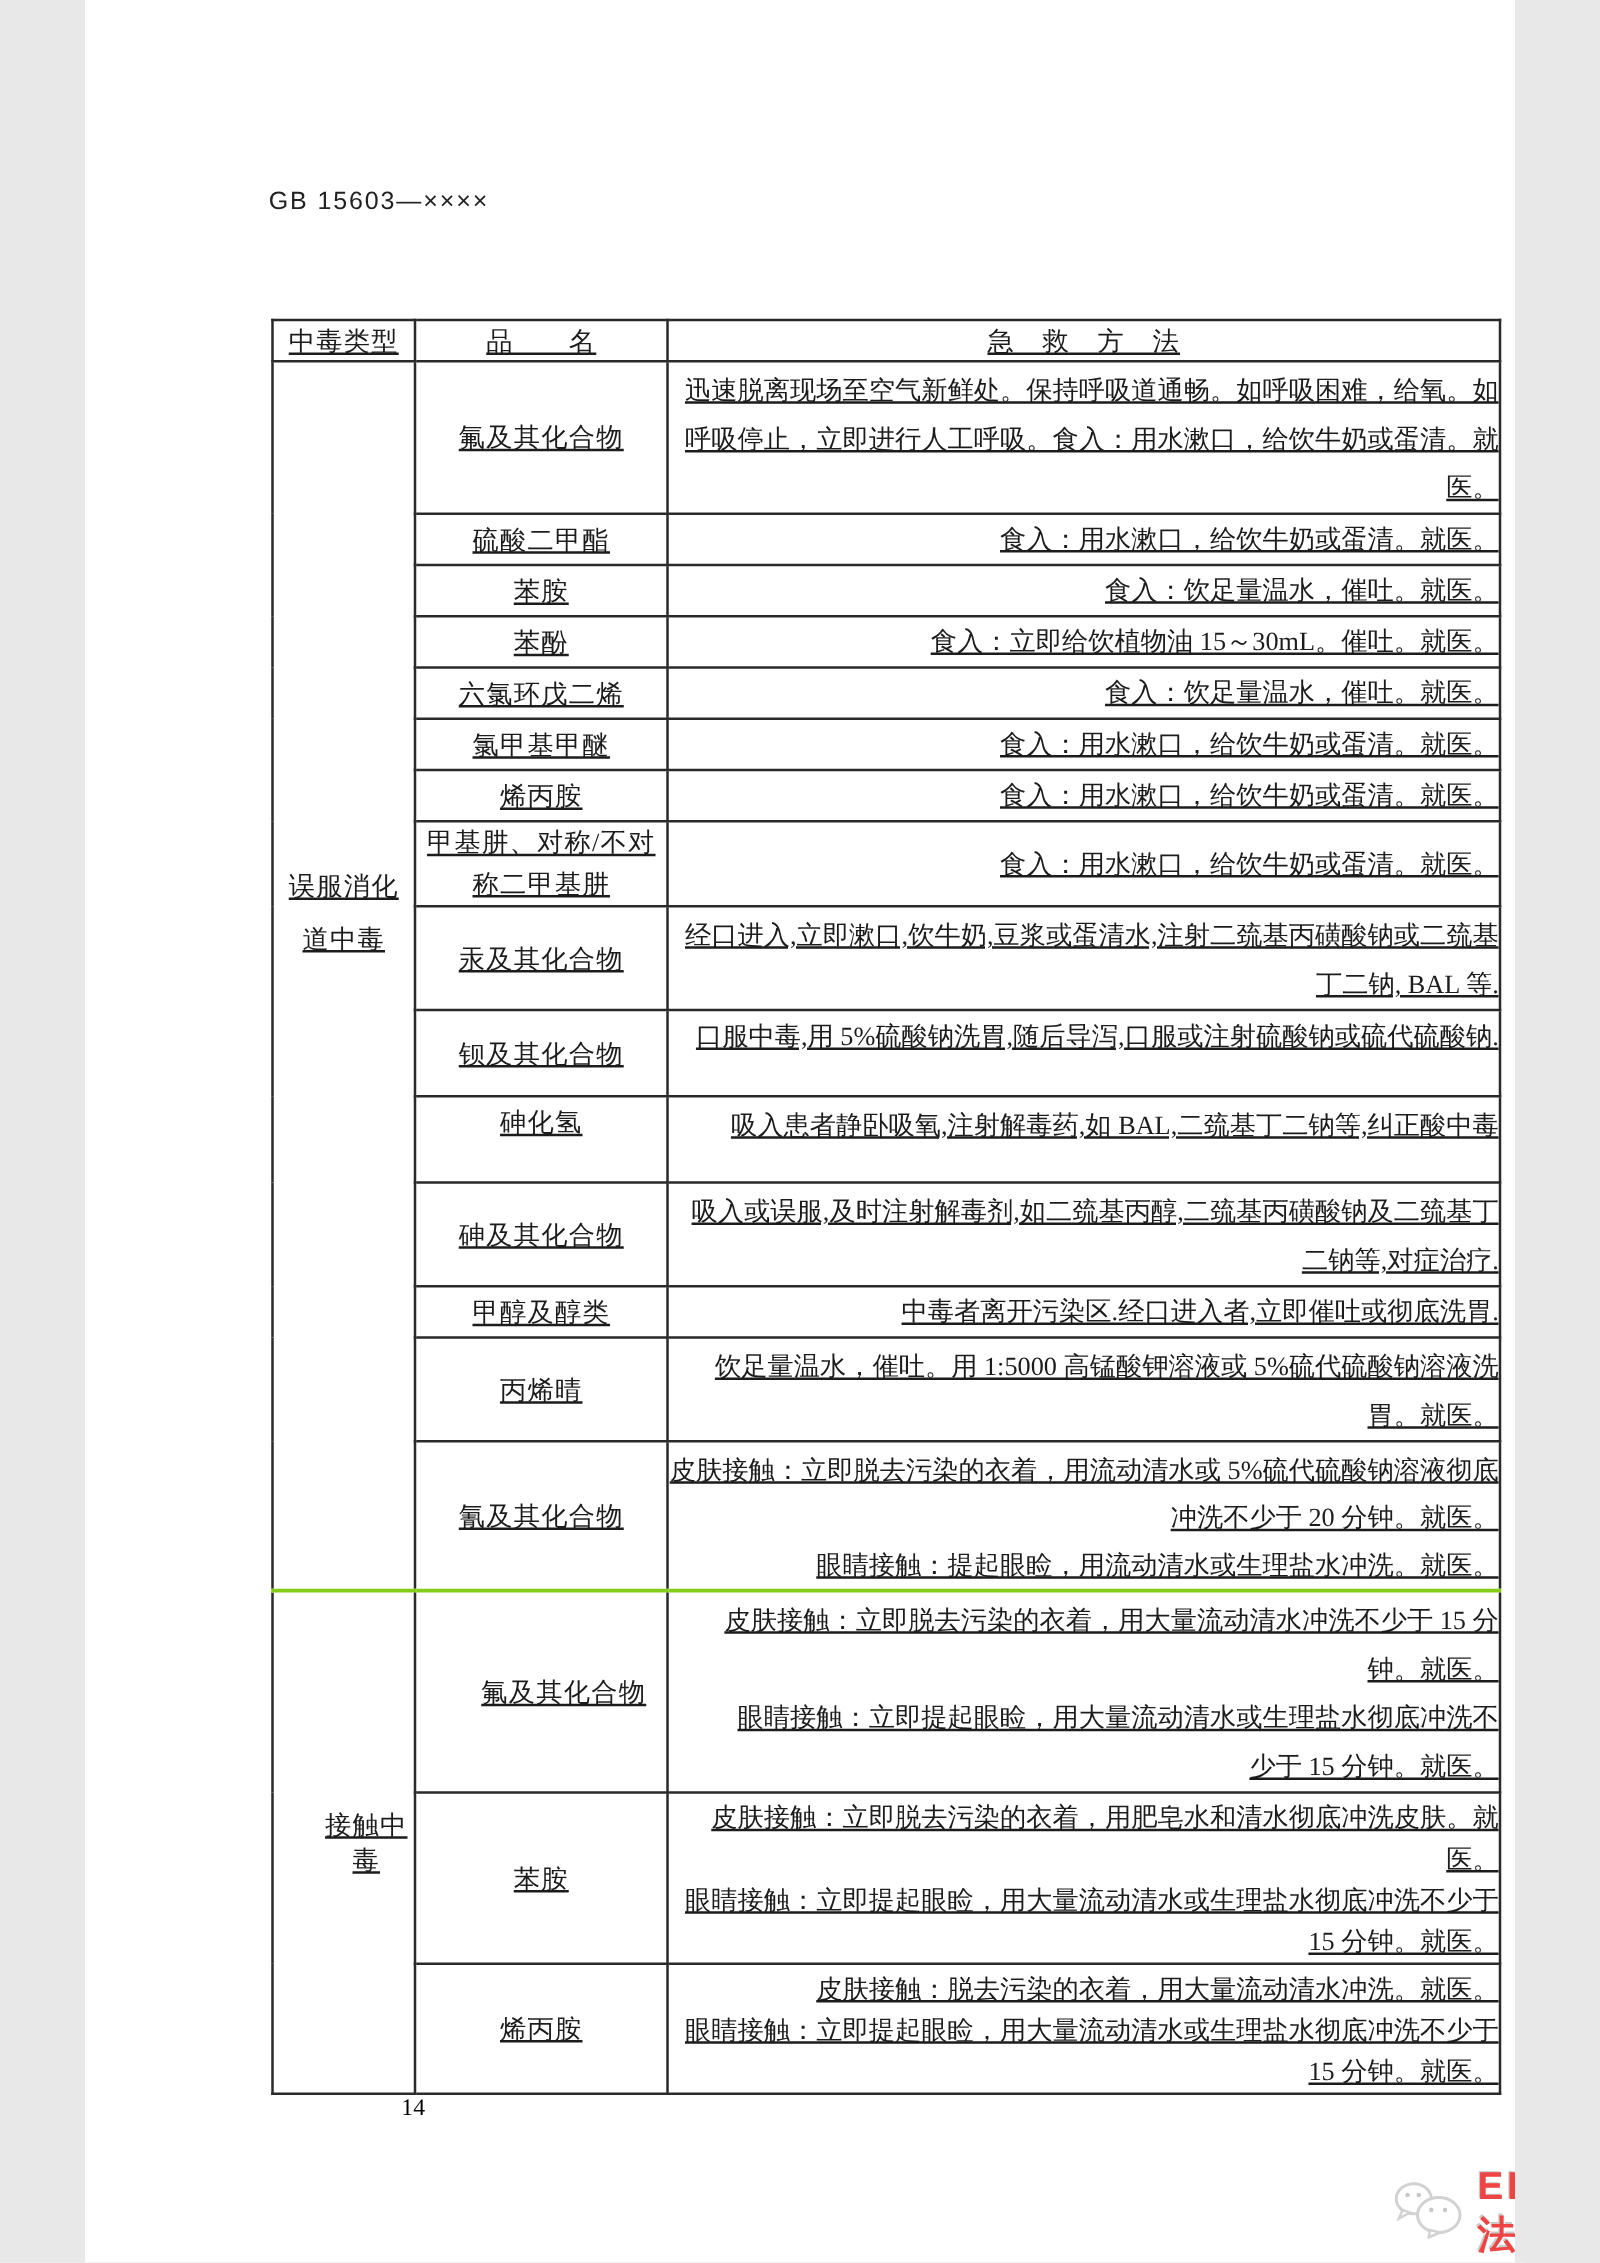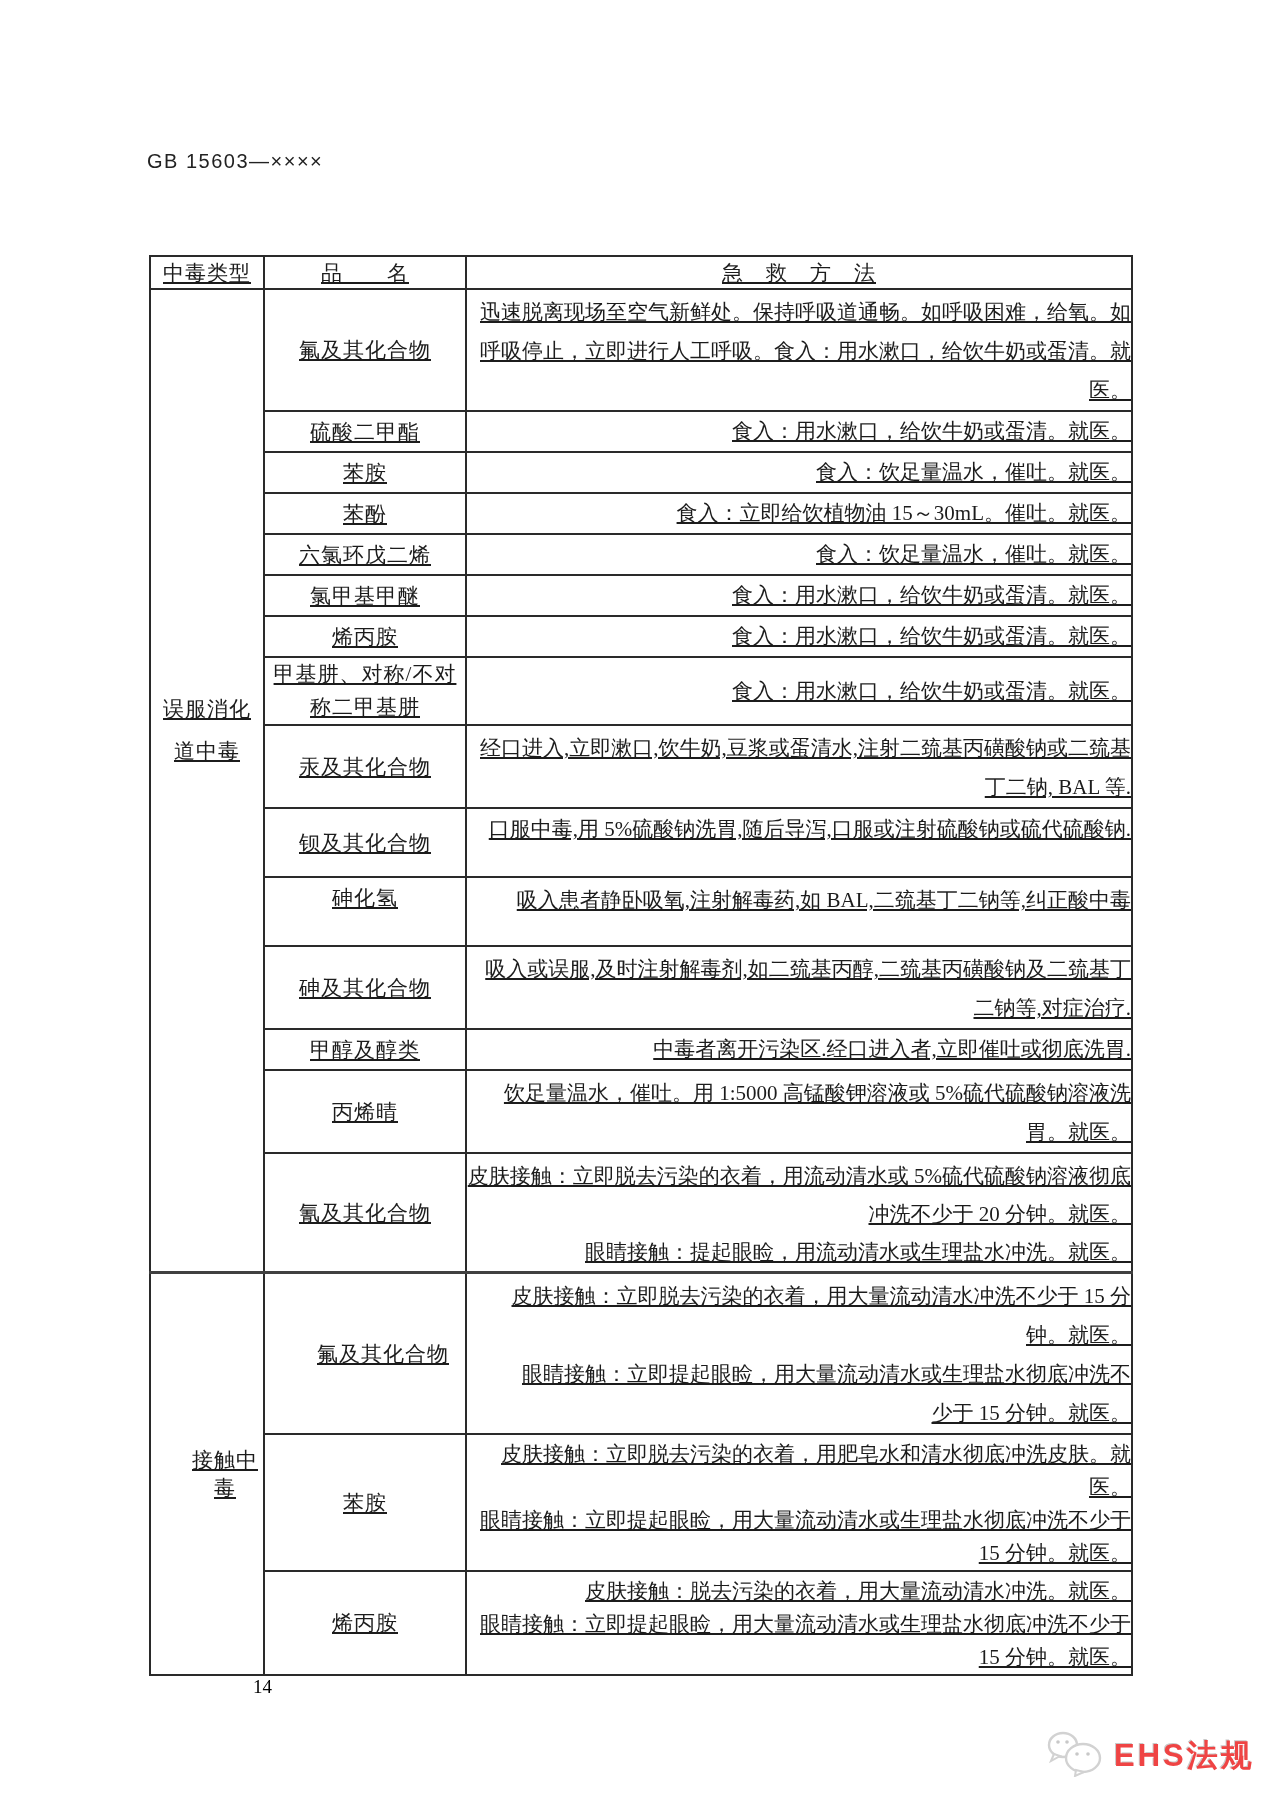--- a/index.html
+++ b/index.html
@@ -1,18 +1,18 @@
 <!DOCTYPE html>
 <html><head>
 <meta charset="utf-8">
 <style>
   html,body{margin:0;padding:0;background:#e8e8e8;}
   .page{
     position:relative;
-    width:1280px;height:1810px;
+    width:1144px;height:1810px;
     background:#ffffff;
     margin:0 auto;
     font-family:"Liberation Serif","DejaVu Serif",serif;
     color:#1c1c1c;
     overflow:hidden;
   }
   .doc-code{
     position:absolute;left:147px;top:150px;
     font-family:"Liberation Sans","DejaVu Sans",sans-serif;
     font-size:20px;letter-spacing:1.5px;color:#222;
@@ -49,21 +49,21 @@
   td.m.mt{ vertical-align:top;padding-top:3px;}
   td.m.lh38{ line-height:38px;}
   td.m.lh34{ line-height:34px;}
   td.m.lh33{ line-height:33px;}
   td.cat{ vertical-align:top;margin-left:23px;}
   td.cat .catlbl{
     width:88px;margin:398px auto 0;
     text-align:center;line-height:42px;letter-spacing:1px;
   }
   td.cat2{ vertical-align:middle;text-align:center;letter-spacing:1px;}
-  tr.sect td{ border-top:3px solid #404040;padding-left:36px;}
+  tr.sect td{ border-top:3px solid #84cc16;padding-left:36px;}
   .page-number{
     position:absolute;left:253px;top:1676px;
     font-size:19px;color:#000000;
   }
   .watermark{
     position:absolute;left:1046px;top:1731px;
     display:flex;align-items:center;
     color:#d4d4d4;
   }
   .watermark .wmtext{

